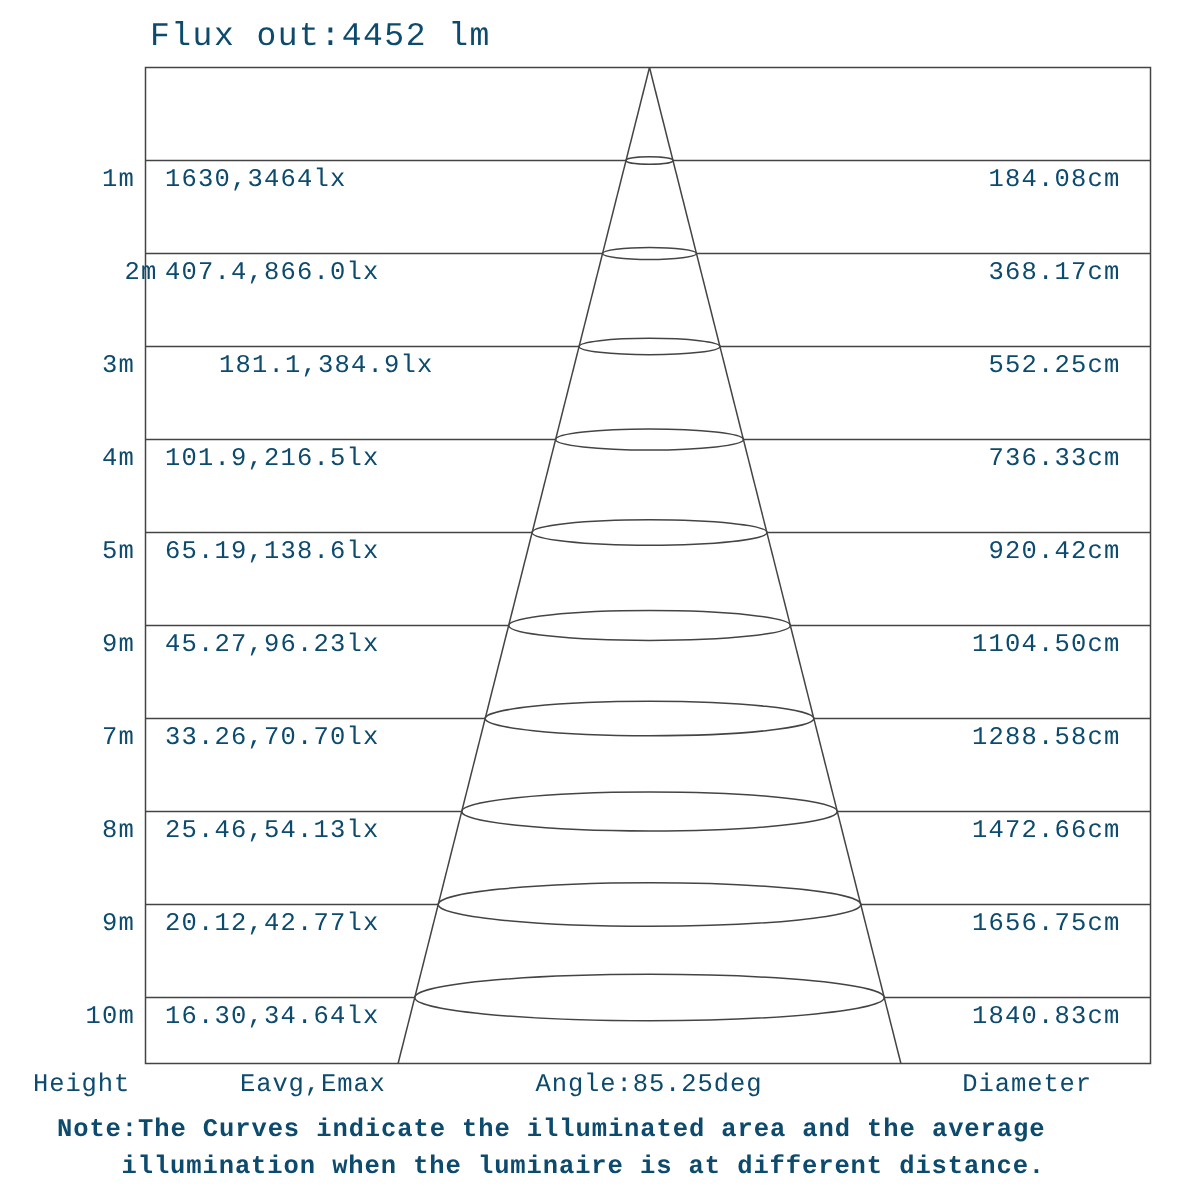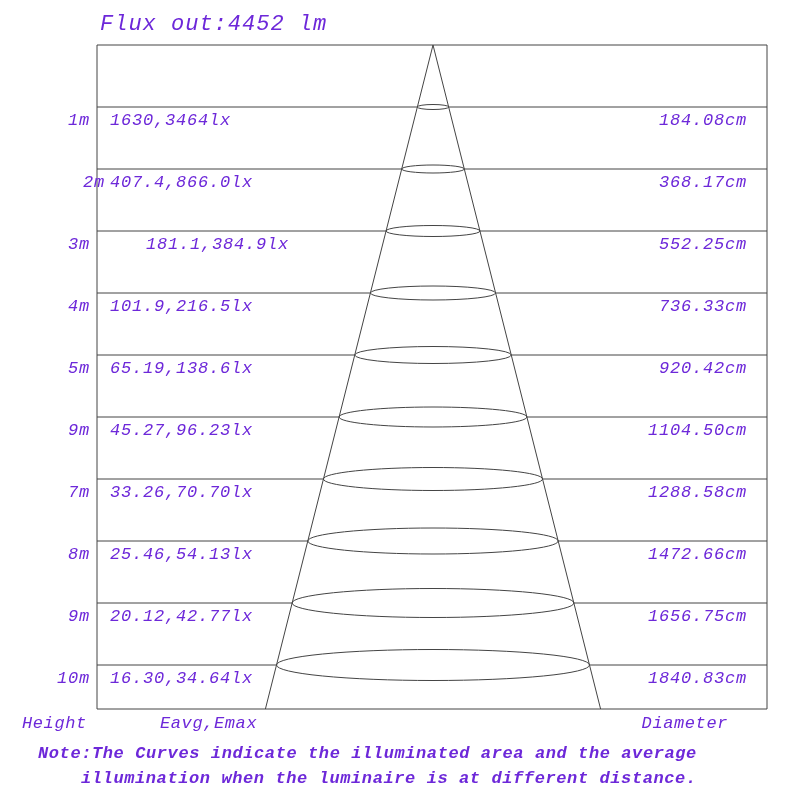--- a/index.html
+++ b/index.html
@@ -10,22 +10,21 @@
     color:#111111;
     font-family:"Liberation Mono","DejaVu Sans Mono",monospace;
     overflow:hidden;
   }
   .txt{
     position:absolute;
     font-size:17px;
     line-height:18px;
     letter-spacing:0.8px;
     white-space:pre;
-    color:#6d28d9;
-    font-style:italic;
+    color:#0c4a6e;
   }
   .title{
     font-size:22px;
     line-height:24px;
     letter-spacing:1px;
   }
   .right{text-align:right;}
   .footer-label{letter-spacing:0.6px;}
   .note{font-weight:bold;letter-spacing:0.6px;line-height:17px;}
   svg{position:absolute;left:0;top:0;}
@@ -116,18 +115,19 @@
     </div>
     <div>
       <div class="txt right" style="left:30px;top:670px;width:60px;">10m</div>
       <div class="txt" style="left:110px;top:670px;">16.30,34.64lx</div>
       <div class="txt right" style="right:53px;top:670px;width:160px;">1840.83cm</div>
     </div>
   </div>
 
   <div class="txt footer-label" style="left:22px;top:715px;">Height</div>
   <div class="txt footer-label" style="left:160px;top:715px;">Eavg,Emax</div>
+  <div class="txt footer-label" style="left:357px;top:715px;">Angle:85.25deg</div>
   <div class="txt footer-label right" style="right:72px;top:715px;width:160px;">Diameter</div>
 
   <div class="txt note" style="left:38px;top:745px;">Note:The Curves indicate the illuminated area and the average</div>
   <div class="txt note" style="left:81px;top:770px;">illumination when the luminaire is at different distance.</div>
 
 </div>
 
 </body></html>

